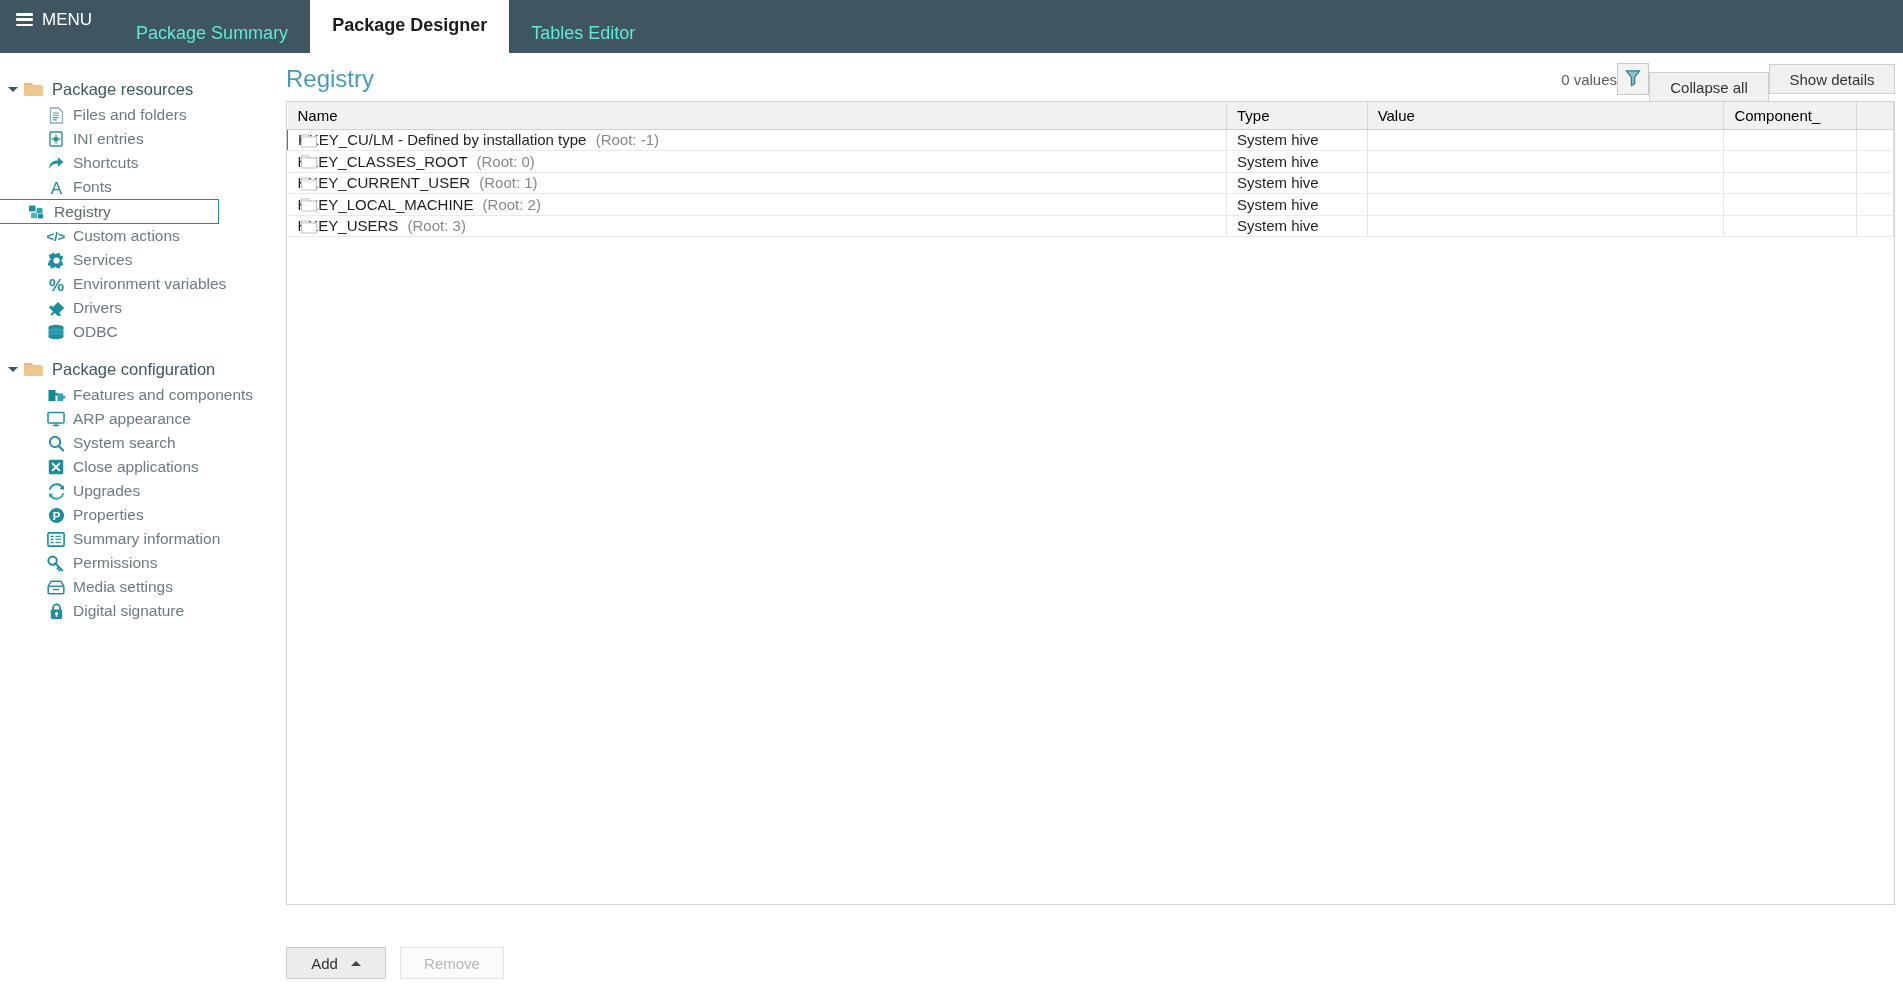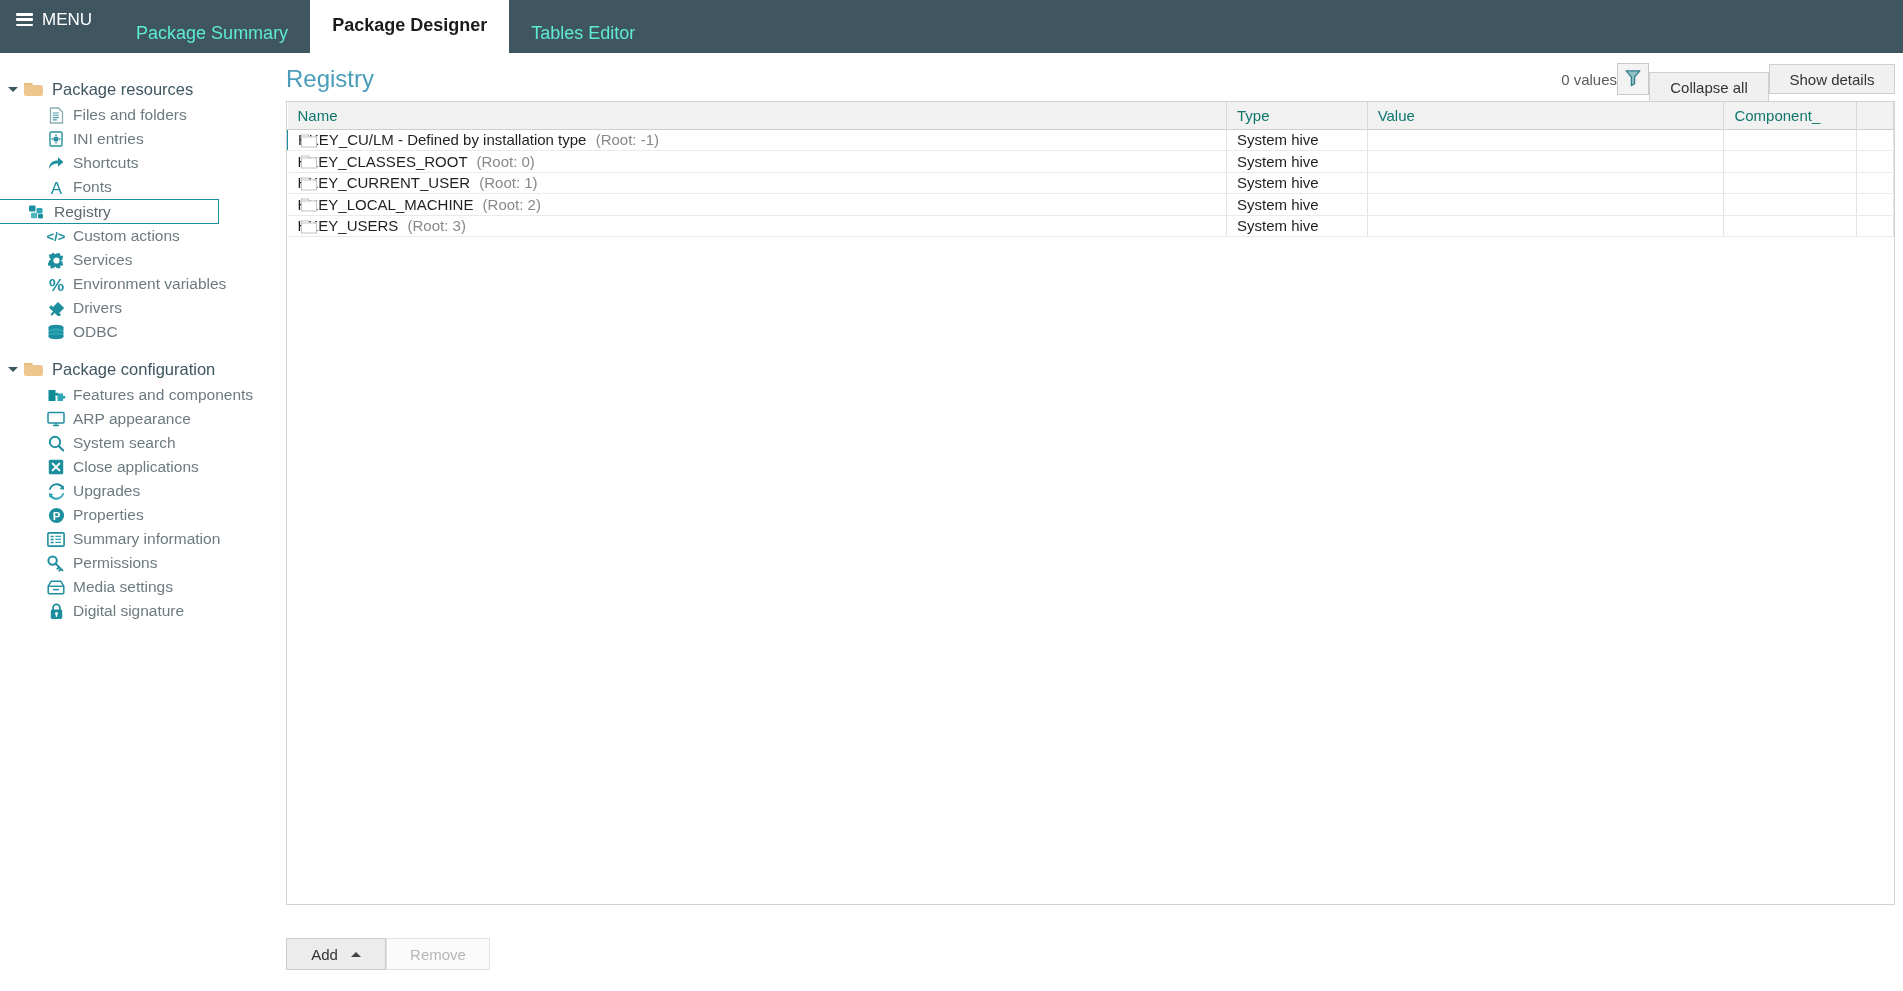--- a/index.html
+++ b/index.html
@@ -248,21 +248,21 @@
     table-layout: fixed;
     font-size: 15px;
   }
   table#grid thead th {
     background: #f1f1f1;
     border-right: 1px solid #d8d8d8;
     border-bottom: 1px solid #cfcfcf;
     height: 27px;
     text-align: left;
     font-weight: normal;
-    color: #0f766e;
+    color: #000000;
     padding: 0 0 0 10px;
     font-size: 15px;
     white-space: nowrap;
   }
   table#grid tbody td {
     border-right: 1px solid #e3e3e3;
     border-bottom: 1px solid #eaeaea;
     height: 21.5px;
     color: #1f1f1f;
     padding: 0 0 0 10px;
@@ -301,22 +301,23 @@
     border: 1px solid #c2c2c2;
     background: #ffffff;
   }
   .row-name-main { color: #1f1f1f; }
   .row-name-sub { color: #888888; margin-left: 5px; }
 
   
   #footer-bar {
     position: absolute;
     left: 0;
-    bottom: 21px;
-    display: flex;
+    bottom: 12px;
+    display: flex;
+    gap: 14px;
   }
   #add-button {
     width: 100px;
     height: 32px;
     background: #ececec;
     border: 1px solid #cccccc;
     display: inline-flex;
     align-items: center;
     justify-content: center;
     gap: 13px;

